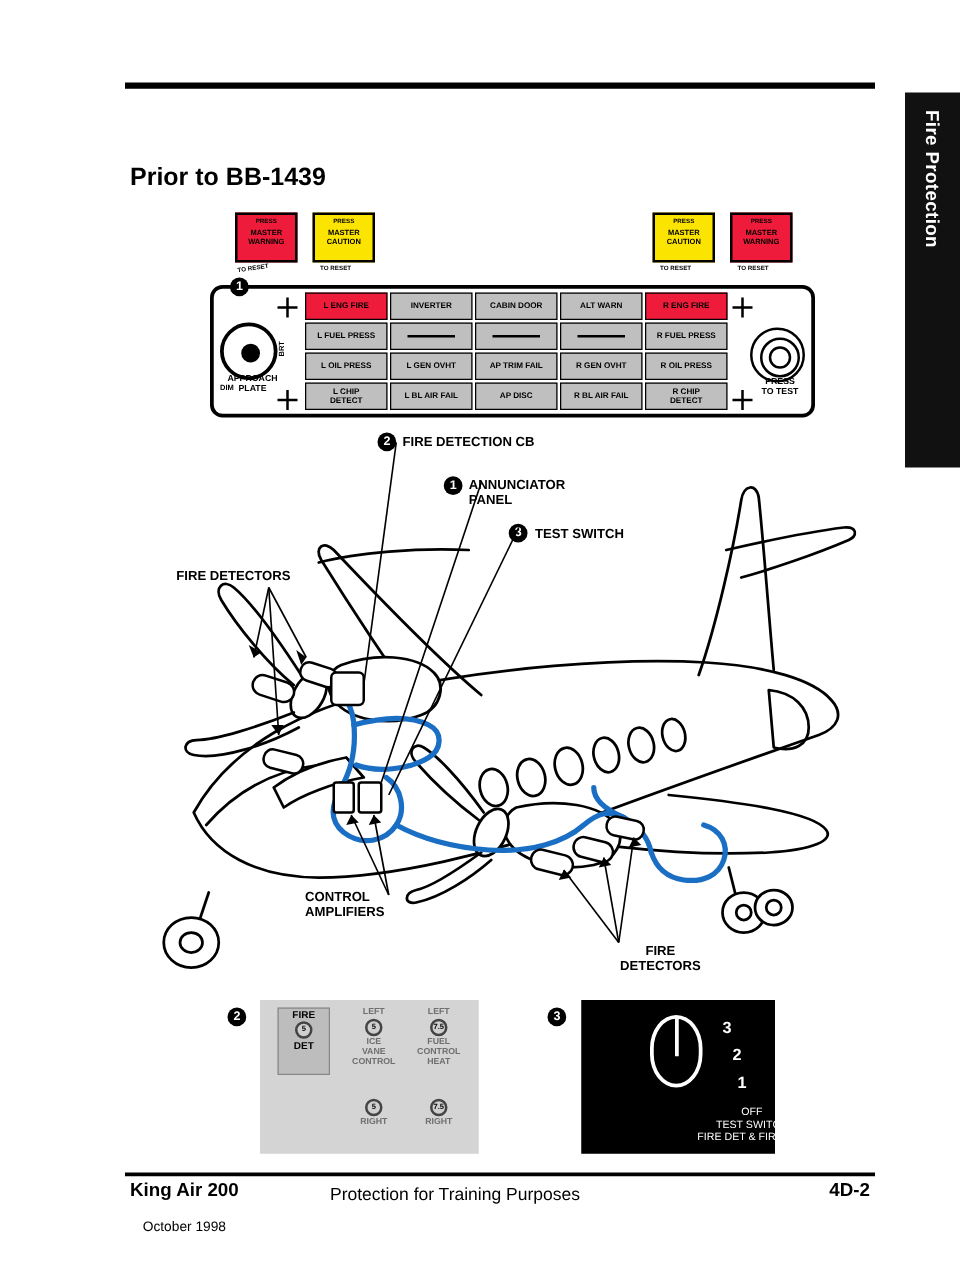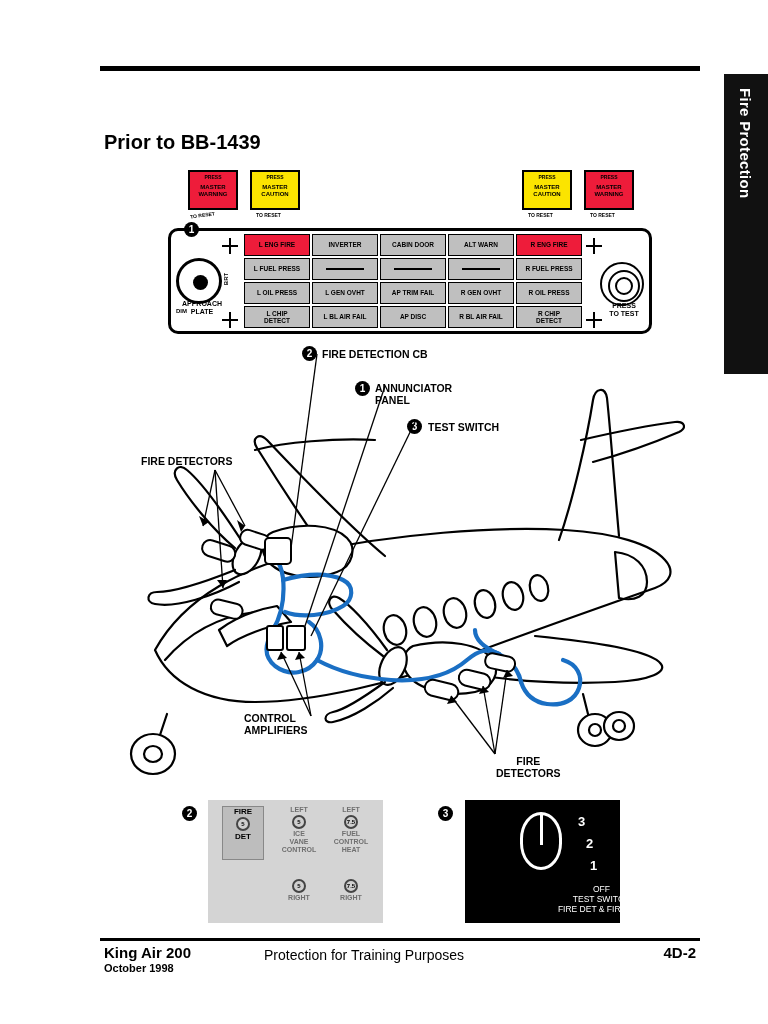--- a/index.html
+++ b/index.html
@@ -191,22 +191,22 @@
     width:3px; height:32px; background:#fff;
   }
   .ts-num { position:absolute; color:#fff; font-size:13px; font-weight:bold; }
   .ts-cap {
     position:absolute; left:465px; top:884px; width:185px;
     text-align:center; color:#fff; font-size:8.5px; font-weight:normal; line-height:10px;margin-left:44px;
   }
 
   
   .foot-rule { position:absolute; left:100px; top:938px; width:600px; height:3px; background:#000; }
-  .foot-left { position:absolute; left:104px; top:944px; font-size:15px; font-weight:bold; }
-  .foot-left .date { font-size:11px; font-weight:bold; display:block; margin-top:1px; }
+  .foot-left { position:absolute; left:104px; top:944px; font-size:15px; font-weight:bold;text-align:center; }
+  .foot-left .date { font-size:11px; font-weight:normal; display:block; margin-top:15px; }
   .foot-center { position:absolute; left:264px; top:947px; font-size:14px; }
   .foot-right { position:absolute; right:72px; top:944px; font-size:15px; font-weight:bold; }
 
   .lbl { position:absolute; font-size:10.5px; font-weight:bold; line-height:12px;padding-left:24px; }
 </style>
 </head>
 <body>
 
 <div class="page">
 

